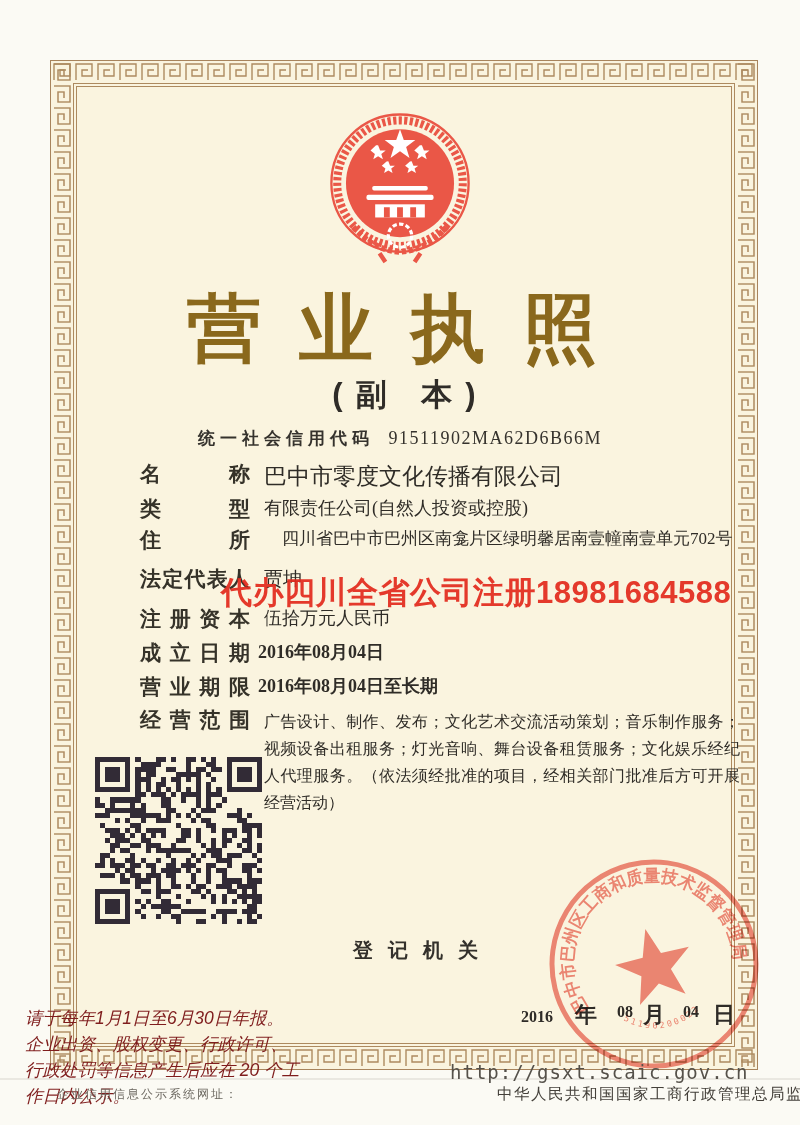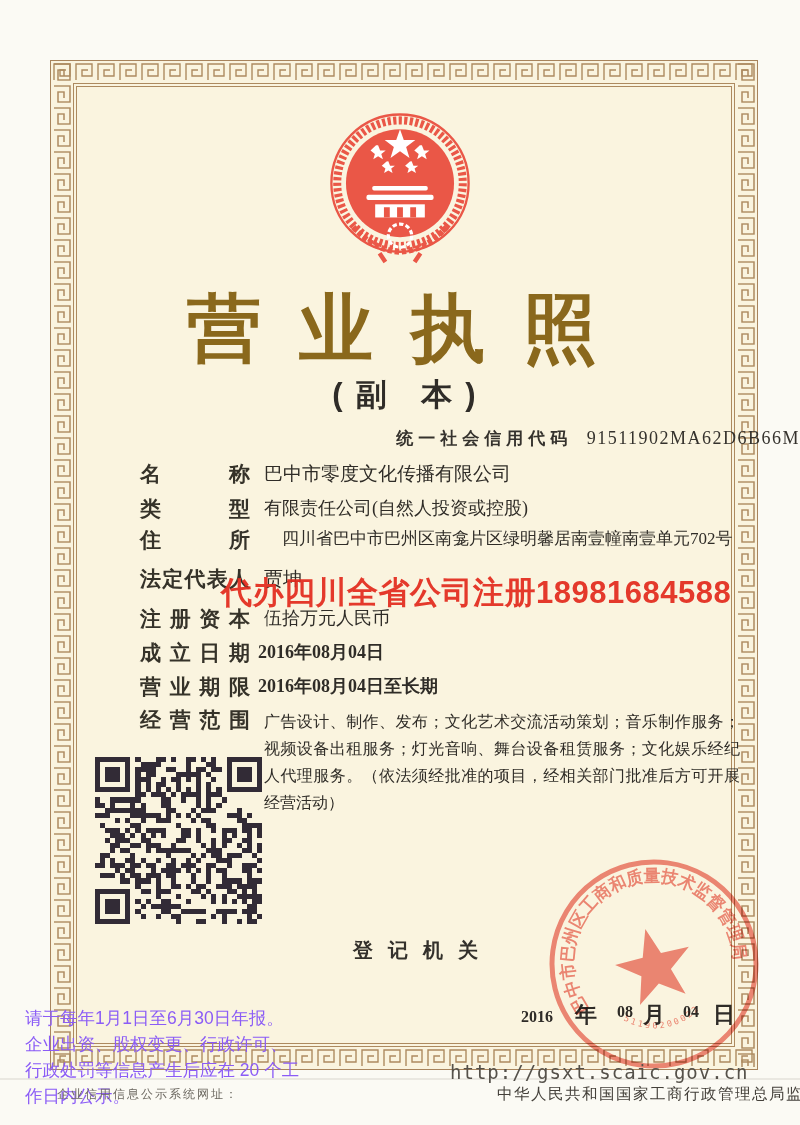--- a/index.html
+++ b/index.html
@@ -21,30 +21,30 @@
 
   
   .emblem{position:absolute;left:327px;top:110px;width:146px;height:158px;}
 
   
   .title{position:absolute;left:0;right:16px;top:280px;text-align:center;
          font-size:74px;font-weight:900;color:#8a681c;letter-spacing:38px;text-indent:38px;
          font-family:"Liberation Sans",sans-serif;}
   .subtitle{position:absolute;left:0;right:0;top:374px;text-align:center;
             font-size:31px;font-weight:600;color:#2f2c28;letter-spacing:13px;text-indent:13px;padding-left:8px;}
-  .credit{position:absolute;left:0;right:0;top:427px;text-align:right;color:#35322d;white-space:nowrap;}
+  .credit{position:absolute;left:0;right:0;top:427px;text-align:center;color:#35322d;white-space:nowrap;}
   .credit .lab{font-weight:700;font-size:17px;letter-spacing:5px;}
   .credit .code{font-size:18px;letter-spacing:1.5px;font-family:"Liberation Serif",serif;margin-left:10px;}
 
   
   .row{position:absolute;left:140px;width:600px;display:flex;align-items:flex-start;}
   .flabel{width:110px;flex:0 0 110px;text-align:justify;text-align-last:justify;
           font-weight:700;font-size:21px;color:#353229;line-height:1.15;}
   .fvalue{margin-left:14px;color:#2f2c27;font-family:"Liberation Serif",serif;font-size:18px;line-height:1.3;}
-  .v-name{font-size:19px;text-align:center;}
+  .v-name{font-size:23px;text-align:center;}
   .v-type{font-size:18px;}
   .v-addr{font-size:17px;margin-left:32px;}
   .v-rep{font-size:19px;text-align:right;}
   .v-cap{font-size:18px;}
   .v-date{font-size:18px;font-weight:600;margin-left:8px;}
   .v-scope{font-size:16px;line-height:27px;width:476px;text-align:justify;}
 
   
   .watermark{position:absolute;left:221px;top:572px;z-index:30;white-space:nowrap;
              font-size:31px;font-weight:700;color:#e32b1e;opacity:.93;letter-spacing:.5px;}
@@ -58,22 +58,22 @@
   .dateline{position:absolute;left:500px;top:1000px;z-index:24;display:flex;align-items:baseline;color:#2e2b27;white-space:nowrap;margin-left:21px;}
   .dateline .num{font-size:16px;font-weight:600;font-family:"Liberation Serif",serif;}
   .dateline .cjk{font-size:22px;font-weight:700;}
   .dateline .g1{margin-left:22px;} .dateline .g2{margin-left:20px;position:relative;top:-5px;}
   .dateline .g3{margin-left:10px;} .dateline .g4{margin-left:18px;position:relative;top:-5px;}
   .dateline .g5{margin-left:14px;}
   .seal{position:absolute;left:546px;top:856px;width:216px;height:216px;z-index:26;
         transform:rotate(-14deg);mix-blend-mode:multiply;opacity:.92;}
 
   
-  .foot-left{position:absolute;left:25px;top:1005px;z-index:32;color:#8b5cf6;
-             font-size:17.5px;line-height:26px;white-space:nowrap;}
+  .foot-left{position:absolute;left:25px;top:1005px;z-index:32;color:#7f1d1d;
+             font-size:17.5px;line-height:26px;white-space:nowrap;font-style:italic;}
   .site-label{position:absolute;left:57px;top:1086px;font-size:12px;letter-spacing:2px;color:#6b675f;z-index:32;white-space:nowrap;}
   .site-url{position:absolute;left:450px;top:1061px;z-index:32;color:#55514a;
             font-family:"DejaVu Sans Mono",monospace;font-size:19px;letter-spacing:1px;white-space:nowrap;}
   .supervisor{position:absolute;left:497px;top:1084px;font-size:15.5px;letter-spacing:1.5px;color:#44403a;white-space:nowrap;}
 </style>
 </head>
 <body>
 
 <div class="page">
 

